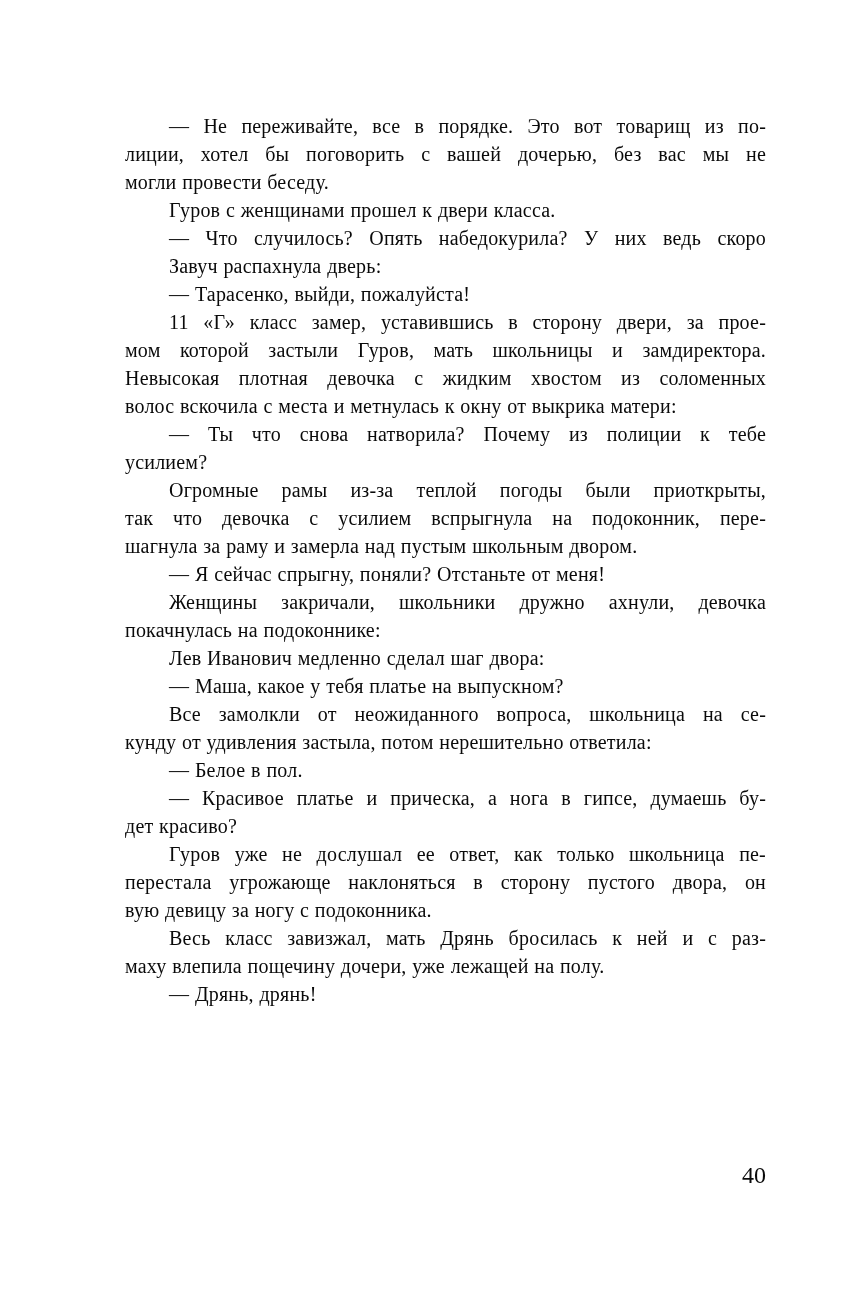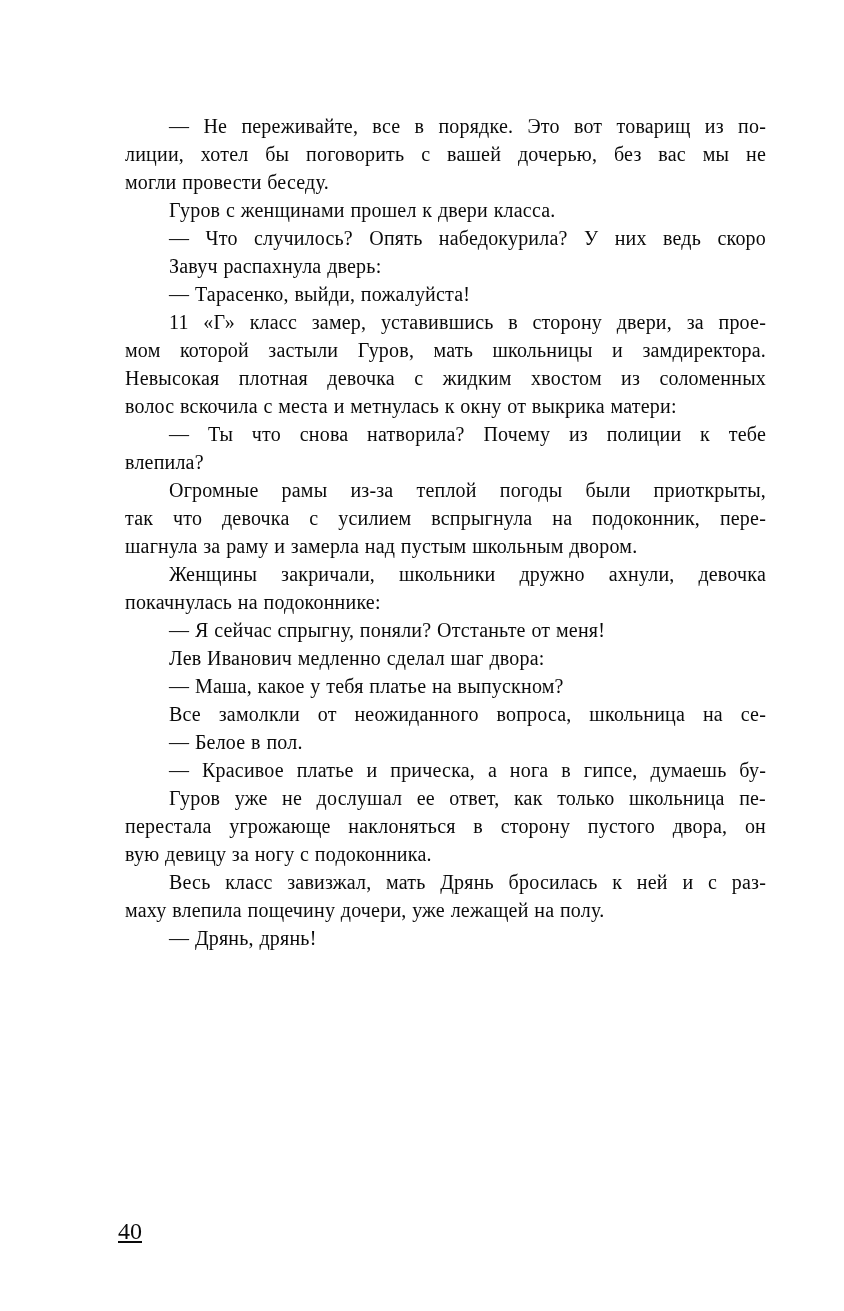--- a/index.html
+++ b/index.html
@@ -39,27 +39,26 @@
   }
   .line.jl {
     text-align-last: justify;
   }
   .line.first {
     text-indent: 44px;
   }
   .folio {
     position: absolute;
     left: 118px;
-    top: 1216px;
+    top: 1160px;
     width: 648px;
-    text-align: left;
+    text-align: right;
     font-size: 24px;
     line-height: 30px;
     color: #0a0a0a;
-    text-decoration: underline;
   }
 </style>
 </head>
 <body>
 
 <div class="page">
   <div class="text-block">
       <div class="para">
         <div class="line first jl">— Не переживайте, все в порядке. Это вот товарищ из по-</div>
         <div class="line jl">лиции, хотел бы поговорить с вашей дочерью, без вас мы не</div>
@@ -78,48 +77,50 @@
         <div class="line first">— Тарасенко, выйди, пожалуйста!</div>
       </div>
       <div class="para">
         <div class="line first jl">11 «Г» класс замер, уставившись в сторону двери, за прое-</div>
         <div class="line jl">мом которой застыли Гуров, мать школьницы и замдиректора.</div>
         <div class="line jl">Невысокая плотная девочка с жидким хвостом из соломенных</div>
         <div class="line">волос вскочила с места и метнулась к окну от выкрика матери:</div>
       </div>
       <div class="para">
         <div class="line first jl">— Ты что снова натворила? Почему из полиции к тебе</div>
-        <div class="line">влепила?</div>
+        <div class="line">усилием?</div>
       </div>
       <div class="para">
         <div class="line first jl">Огромные рамы из-за теплой погоды были приоткрыты,</div>
         <div class="line jl">так что девочка с усилием вспрыгнула на подоконник, пере-</div>
         <div class="line">шагнула за раму и замерла над пустым школьным двором.</div>
       </div>
       <div class="para">
+        <div class="line first">— Я сейчас спрыгну, поняли? Отстаньте от меня!</div>
+      </div>
+      <div class="para">
         <div class="line first jl">Женщины закричали, школьники дружно ахнули, девочка</div>
         <div class="line">покачнулась на подоконнике:</div>
-      </div>
-      <div class="para">
-        <div class="line first">— Я сейчас спрыгну, поняли? Отстаньте от меня!</div>
       </div>
       <div class="para">
         <div class="line first">Лев Иванович медленно сделал шаг двора:</div>
       </div>
       <div class="para">
         <div class="line first">— Маша, какое у тебя платье на выпускном?</div>
       </div>
       <div class="para">
         <div class="line first jl">Все замолкли от неожиданного вопроса, школьница на се-</div>
+        <div class="line">кунду от удивления застыла, потом нерешительно ответила:</div>
       </div>
       <div class="para">
         <div class="line first">— Белое в пол.</div>
       </div>
       <div class="para">
         <div class="line first jl">— Красивое платье и прическа, а нога в гипсе, думаешь бу-</div>
+        <div class="line">дет красиво?</div>
       </div>
       <div class="para">
       </div>
       <div class="para">
         <div class="line first jl">Гуров уже не дослушал ее ответ, как только школьница пе-</div>
         <div class="line jl">перестала угрожающе наклоняться в сторону пустого двора, он</div>
         <div class="line">вую девицу за ногу с подоконника.</div>
       </div>
       <div class="para">
         <div class="line first jl">Весь класс завизжал, мать Дрянь бросилась к ней и с раз-</div>

